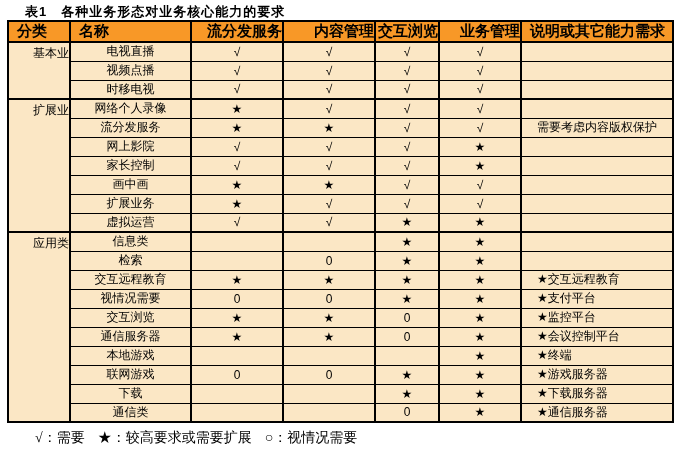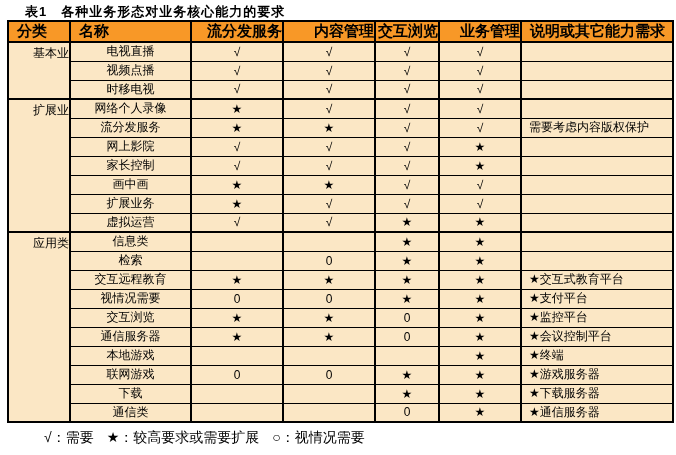--- a/index.html
+++ b/index.html
@@ -50,25 +50,26 @@
     background:var(--cell-bg);
     height:19px;
     font-size:12px;
   }
   .cap-table tr.section-start td{border-top-width:2px;}
   .h-left{text-align:left;padding-left:8px;}
   .h-center{text-align:right;}
   td.category{vertical-align:top;text-align:left;padding:2px 0 0 24px;}
   td.name{text-align:center;padding-left:0;margin-left:16px;}
   td.mark{text-align:center;}
-  td.note{text-align:left;padding-left:7px;margin-top:19px;}
+  td.note{text-align:left;padding-left:15px;margin-top:19px;}
   .legend{
-    margin:6px 0 0 44px;
+    margin:6px 0 0 35px;
     font-size:14px;
     white-space:nowrap;
+    font-family:Liberation Serif, serif;
   }
   .legend-item + .legend-item{margin-left:13px;}
 </style>
 </head>
 <body>
 
 <div class="caption">表1　各种业务形态对业务核心能力的要求</div>
 
 <table class="cap-table">
   <colgroup>
@@ -190,21 +191,21 @@
         <td class="mark">★</td>
         <td class="mark">★</td>
         <td class="note"></td>
       </tr>
       <tr>
         <td class="name">交互远程教育</td>
         <td class="mark">★</td>
         <td class="mark">★</td>
         <td class="mark">★</td>
         <td class="mark">★</td>
-        <td class="note">★交互式教育平台</td>
+        <td class="note">★交互远程教育</td>
       </tr>
       <tr>
         <td class="name">视情况需要</td>
         <td class="mark">0</td>
         <td class="mark">0</td>
         <td class="mark">★</td>
         <td class="mark">★</td>
         <td class="note">★支付平台</td>
       </tr>
       <tr>

